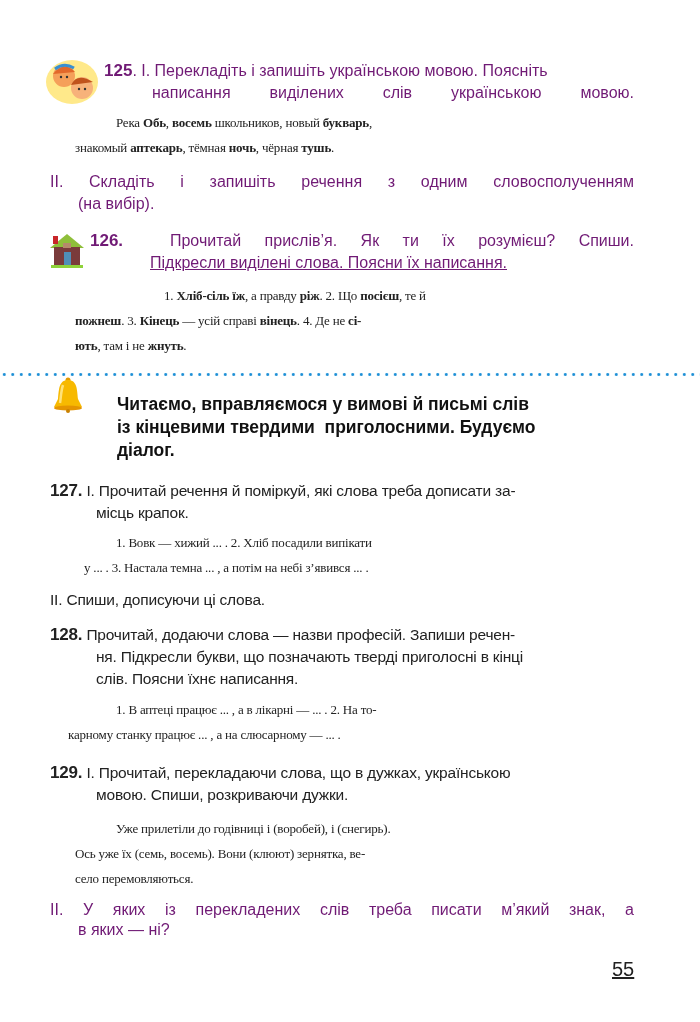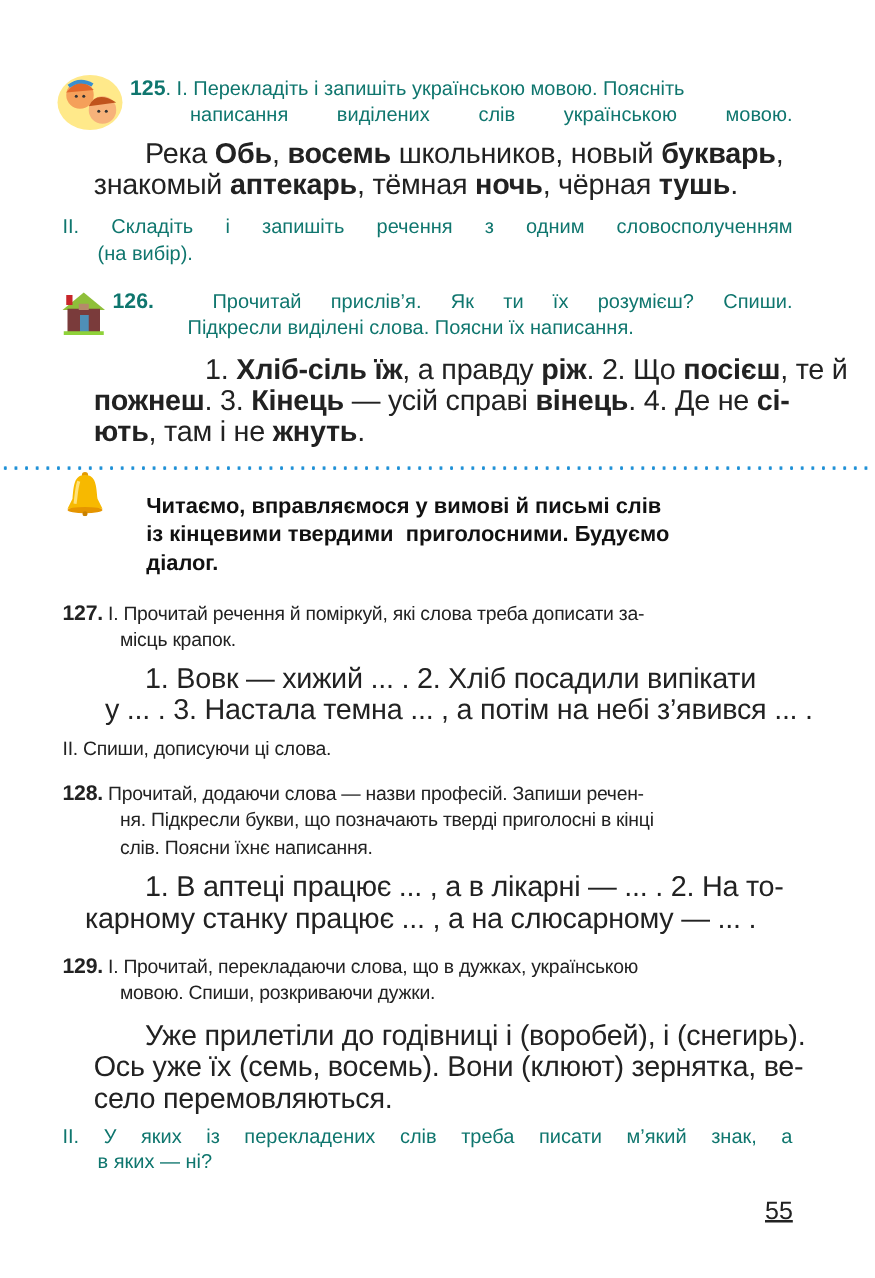--- a/index.html
+++ b/index.html
@@ -1,20 +1,20 @@
 <!DOCTYPE html>
 <html><head>
 <meta charset="utf-8">
 <style>
   html, body { margin: 0; padding: 0; background: #ffffff; }
   body { width: 700px; height: 1022px; position: relative; overflow: hidden; color: #1a1a1a; }
   .abs { position: absolute; white-space: nowrap; }
-  .instr { font-family: "Liberation Sans", sans-serif; font-size: 16px; line-height: 22px; color: #0f766e; }
+  .instr { font-family: "Liberation Sans", sans-serif; font-size: 16px; line-height: 22px; color: #701a75; }
   .instr-narrow { font-family: "Liberation Sans", sans-serif; font-size: 15.5px; line-height: 22px; color: #222; letter-spacing: -0.2px; }
-  .ex { font-family: Liberation Sans, sans-serif; font-size: 23px; line-height: 25px; color: #222; letter-spacing: -0.2px; }
+  .ex { font-family: Liberation Serif, serif; font-size: 13px; line-height: 25px; color: #222; letter-spacing: -0.2px; }
   .ex b { font-weight: bold; }
   .num { font-weight: bold; font-family: "Liberation Sans", sans-serif; font-size: 17px; }
   .justify { text-align: justify; text-align-last: justify; white-space: normal; }
   .header { font-family: "Liberation Sans", sans-serif; font-weight: bold; font-size: 17.5px; line-height: 23px; color: #111; text-align: center; }
   .dots { position: absolute; left: 0; top: 373px; width: 700px; height: 3px;
           background-image: radial-gradient(circle, #1e90d6 1.3px, transparent 1.5px);
           background-size: 8.5px 3px; background-repeat: repeat-x; }
   .page-num { font-family: "Liberation Sans", sans-serif; font-size: 20px; color: #222; text-decoration: underline; }
   .icon { position: absolute; }
 </style>
@@ -52,21 +52,21 @@
     <rect x="6" y="6" width="5" height="8" fill="#c8262a"></rect>
     <rect x="7" y="17" width="26" height="19" fill="#7a3b3b"></rect>
     <rect x="17" y="22" width="7" height="14" fill="#4f8fb8"></rect>
     <rect x="16" y="13" width="8" height="5" fill="#b58a6a"></rect>
     <rect x="4" y="35" width="32" height="3" fill="#8fd23a"></rect>
   </svg>
 </div>
 <div class="abs instr justify" style="left:90px;top:230px;width:544px;">
   <span class="num">126.</span>&nbsp; <span>Прочитай прислів’я. Як ти їх розумієш? Спиши.</span>
 </div>
-<div class="abs instr" style="left:150px;top:252px;">Підкресли виділені слова. Поясни їх написання.</div>
+<div class="abs instr" style="left:150px;top:252px;text-decoration:underline;">Підкресли виділені слова. Поясни їх написання.</div>
 
 <div class="abs ex" style="left:116px;top:283px;margin-left:48px;" id="ex126l1"><span>1. </span><b>Хліб-сіль їж</b><span>, а правду </span><b>ріж</b><span>. 2. Що </span><b>посієш</b><span>, те й</span></div>
 <div class="abs ex" style="left:75px;top:308px;" id="ex126l2"><b>пожнеш</b><span>. 3. </span><b>Кінець</b><span> — усій справі </span><b>вінець</b><span>. 4. Де не </span><b>сі-</b></div>
 <div class="abs ex" style="left:75px;top:333px;" id="ex126l3"><b>ють</b><span>, там і не </span><b>жнуть</b><span>.</span></div>
 
 <div class="dots"></div>
 
 <div class="icon" style="left:51px;top:377px;width:34px;height:36px;">
   <svg width="34" height="36" viewBox="0 0 34 36">
     <circle cx="17" cy="3" r="2.5" fill="#e39a00"></circle>

